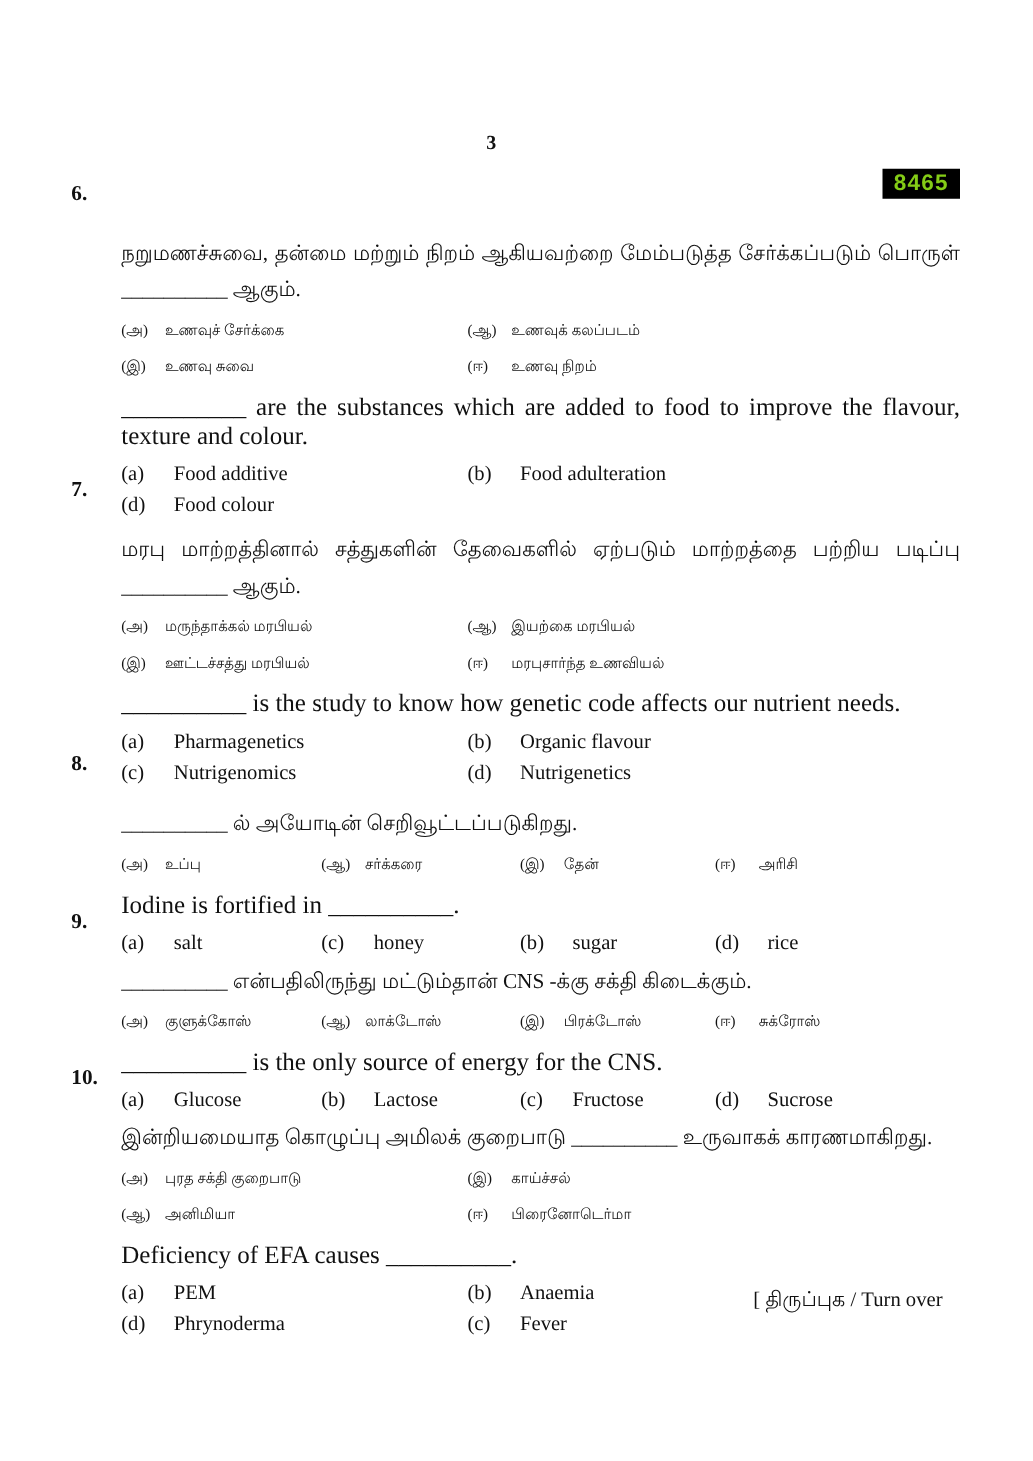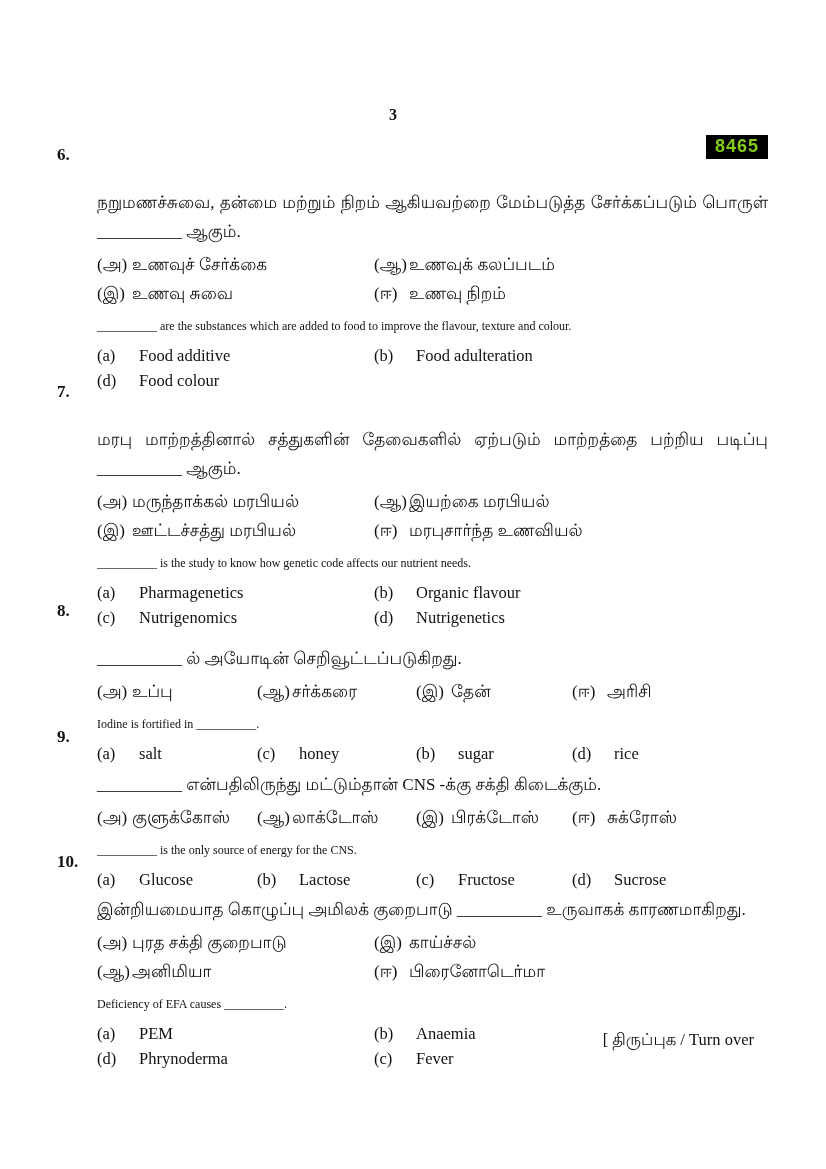--- a/index.html
+++ b/index.html
@@ -32,27 +32,27 @@
   .q { position:absolute; left:0; right:0; display:flex; }
   .q:nth-of-type(1){ top:140px; }
   .q:nth-of-type(2){ top:377px; }
   .q:nth-of-type(3){ top:596px; }
   .q:nth-of-type(4){ top:722px; }
   .q:nth-of-type(5){ top:847px; }
   .qnum { width:40px; font-weight:bold; font-size:17px; line-height:29px; }
   .qbody { flex:1;margin-top:48px; }
 
   .t-stem { font-size:17px; line-height:29px; text-align:justify; margin-bottom:4px; }
-  .e-stem { font-size:12px; line-height:23px; text-align:justify; margin:7px 0 5px 0; }
+  .e-stem { font-size:20px; line-height:23px; text-align:justify; margin:7px 0 5px 0; }
 
   .opt-grid { display:grid; }
   .opt-grid.cols2 { grid-template-columns:277px 1fr; }
   .opt-grid.cols4 { grid-template-columns:160px 159px 156px 1fr; }
   .opt { white-space:nowrap; }
-  .opt.t { font-size:17px; line-height:29px; }
+  .opt.t { font-size:12px; line-height:29px; }
   .opt.e { font-size:16.5px; line-height:25px; }
   .olabel { display:inline-block; }
   .opt.t .olabel { min-width:35px; }
   .opt.e .olabel { min-width:42px; }
 
   
   .footer {
     position:absolute; top:1030px; right:72px;
     font-size:16.5px;
   }

